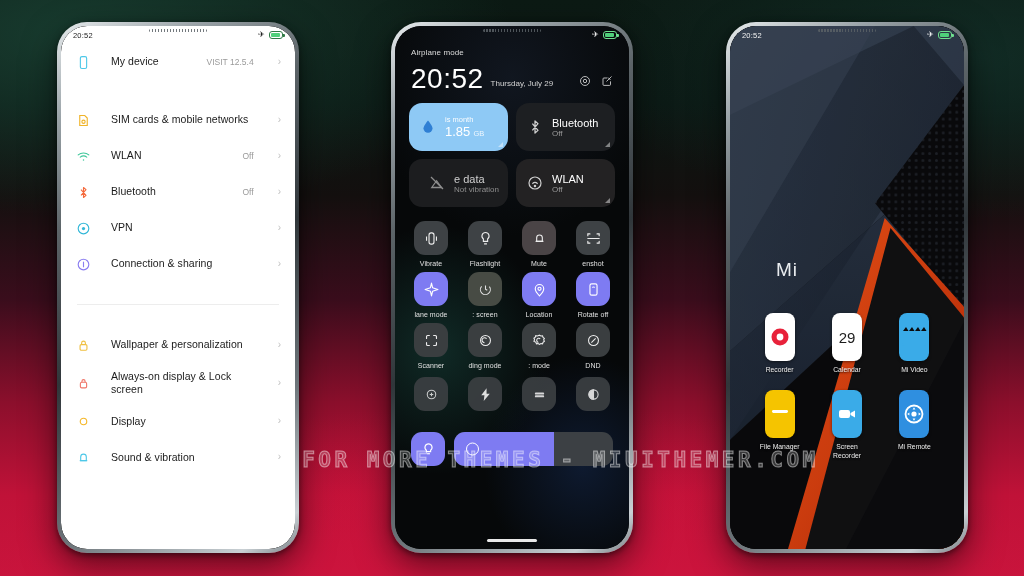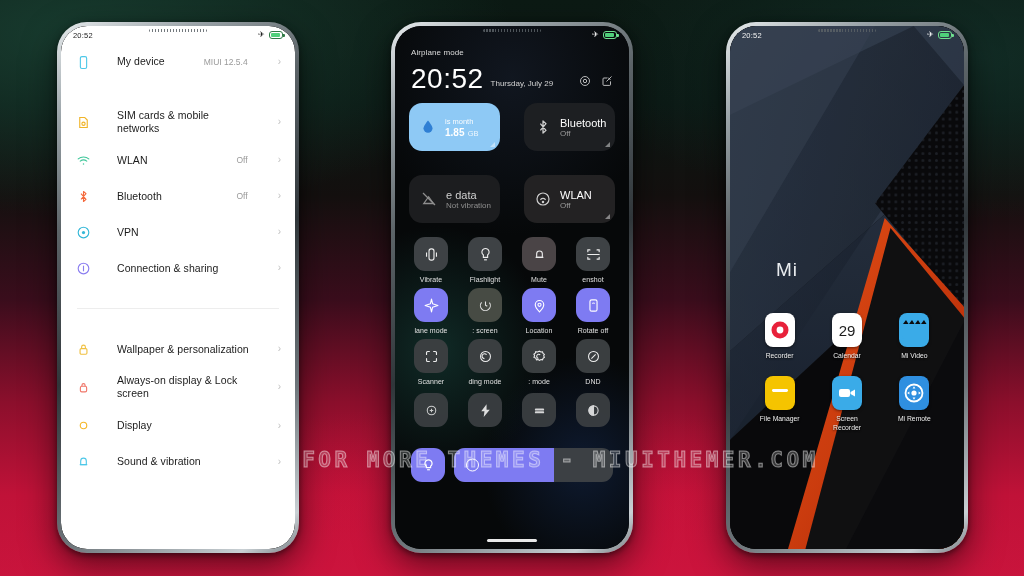--- a/index.html
+++ b/index.html
@@ -56,21 +56,21 @@
   .sb-dark .batt { color:#6fe08f; }
 
   
   #p1 { left:57px; top:22px; width:242px; height:531px; }
   .settings { background:#fff; height:100%; display:flex; flex-direction:column; }
   .settings-title {
     text-align:center; font-size:13px; color:#222; padding:8px 0 14px; font-weight:400;
   }
   .set-list { flex:1; padding:0 14px; }
   .set-row {
-    display:flex; align-items:center; gap:25px; min-height:36px; padding:7px 0;
+    display:flex; align-items:center; gap:19px; min-height:36px; padding:7px 0;
   }
   .set-ico {
     width:17px; height:17px; flex:none; display:flex; align-items:center; justify-content:center;
   }
   .set-ico svg { width:15px; height:15px; display:block; }
   .set-label { flex:1; font-size:10.5px; color:#1b1b1b; line-height:1.25; letter-spacing:.05px; }
   .set-val { font-size:8.5px; color:#9a9a9a; margin-right:5px; white-space:nowrap; }
   .chev { color:#c2c2c2; font-size:10px; line-height:1; }
   .set-gap { height:22px; }
   .set-divider { height:1px; background:#ededed; margin:0 2px; }
@@ -86,38 +86,38 @@
       #060809;
   }
   .cc-head { padding:4px 16px 0; color:#e9e9e9; }
   .cc-mode { font-size:8px; color:#dcdcdc; letter-spacing:.1px; }
   .cc-clockrow { display:flex; align-items:flex-end; gap:7px; margin-top:9px; }
   .cc-time { font-size:28px; font-weight:300; color:#fff; line-height:.9; letter-spacing:.5px; }
   .cc-date { font-size:8px; color:#d4d4d4; padding-bottom:3px; flex:1; }
   .cc-head-ico { display:flex; gap:10px; padding-bottom:4px; color:#e4e4e4; }
   .cc-head-ico svg { width:12px; height:12px; display:block; }
 
-  .big-tiles { display:grid; grid-template-columns:1fr 1fr; gap:24px; padding:12px 14px 0; }
+  .big-tiles { display:grid; grid-template-columns:1fr 1fr; gap:8px; padding:12px 14px 0; }
   .big-tile {
     height:48px; border-radius:13px; padding:7px 9px; position:relative; overflow:hidden;
     display:flex; align-items:center; gap:7px;
   }
   .big-tile.on  { background:#8ec9f5; }
   .big-tile.off { background:#1d1f22; }
   .big-tile.off2{ background:#1c1d1f;justify-content:flex-end; }
   .big-tile.off3{ background:#232223; }
   .bt-ico { width:20px; height:20px; flex:none; display:flex; align-items:center; justify-content:center; }
   .bt-ico svg { width:18px; height:18px; display:block; }
   .bt-txt { min-width:0; }
   .bt-t1 { font-size:7.5px; color:#fff; opacity:.95; white-space:nowrap; overflow:hidden; }
   .bt-t2 { font-size:11.5px; color:#fff; font-weight:500; white-space:nowrap; overflow:hidden; }
   .bt-sub { font-size:8px; color:#9a9a9a; white-space:nowrap; }
   .bt-name { font-size:11px; color:#fff; font-weight:500; white-space:nowrap; }
   .big-tile.on .bt-t1 { color:#fff; }
-  .big-tile.on .bt-amt { font-size:10px; font-weight:700; }
+  .big-tile.on .bt-amt { font-size:13px; font-weight:400; }
   .big-tile.on .bt-unit { font-size:7.5px; opacity:.85; }
   .big-tile.off2 .bt-name { color:#cfcfcf; }
   .big-tile.off2 .bt-sub { color:#8e8e8e; }
   .corner { position:absolute; right:5px; bottom:4px; width:0; height:0;
     border-left:5px solid transparent; border-bottom:5px solid rgba(255,255,255,.45); }
 
   .tog-grid { display:grid; grid-template-columns:repeat(4,1fr); gap:5px 2px; padding:14px 10px 0; }
   .tog { display:flex; flex-direction:column; align-items:center; gap:5px; }
   .tog-btn {
     width:34px; height:34px; border-radius:11px; display:flex; align-items:center; justify-content:center;
@@ -146,21 +146,21 @@
   
   #p3 { left:726px; top:22px; width:242px; height:531px; }
   .home { height:100%; position:relative; overflow:hidden; background:#0a0a0b; }
   .home-wall { position:absolute; inset:0; }
   .home-wall svg { width:100%; height:100%; display:block; }
   .mi-widget { position:absolute; left:46px; top:233px; color:#e9ecef;
     font-size:19px; font-weight:300; letter-spacing:1px; }
   .apps { position:absolute; left:0; right:0; top:287px; padding:0 16px; }
   .app-row { display:grid; grid-template-columns:repeat(3,1fr); margin-bottom:16px; }
   .app { display:flex; flex-direction:column; align-items:center; gap:5px; }
-  .app-ico { width:30px; height:34px; border-radius:8px; display:flex; align-items:center;
+  .app-ico { width:30px; height:48px; border-radius:8px; display:flex; align-items:center;
     justify-content:center; overflow:hidden; box-shadow:0 1px 3px rgba(0,0,0,.5); }
   .app-ico svg { display:block; }
   .app-lbl { font-size:6.8px; color:#f0f0f0; text-align:center; line-height:1.25;
     text-shadow:0 1px 2px rgba(0,0,0,.9); max-width:48px; }
 
   
   .watermark {
     position:absolute; left:0; right:0; top:448px; text-align:center;
     font-family:"DejaVu Sans Mono", monospace; font-size:21px; font-weight:700;
     letter-spacing:3.5px; color:rgba(255,255,255,.20);
@@ -189,21 +189,21 @@
         </span>
       </div>
       <div class="set-list">
         <div class="set-row">
           <span class="set-ico">
             <svg viewBox="0 0 24 24" fill="none" stroke="#4ec8e8" stroke-width="1.8">
                 <rect x="7" y="2.5" width="10" height="19" rx="2.5"></rect>
               </svg>
           </span>
           <span class="set-label">My device</span>
-          <span class="set-val">MIUI 12.5.4</span>
+          <span class="set-val">VISIT 12.5.4</span>
           <span class="chev">›</span>
         </div>
         <div class="set-gap"></div>
         <div class="set-row">
           <span class="set-ico">
             <svg viewBox="0 0 24 24" fill="none" stroke="#f0b429" stroke-width="1.8">
               <path d="M6 4h8l4 4v12H6z"></path>
                 <circle cx="12" cy="14" r="2.6"></circle>
               </svg>
           </span>

